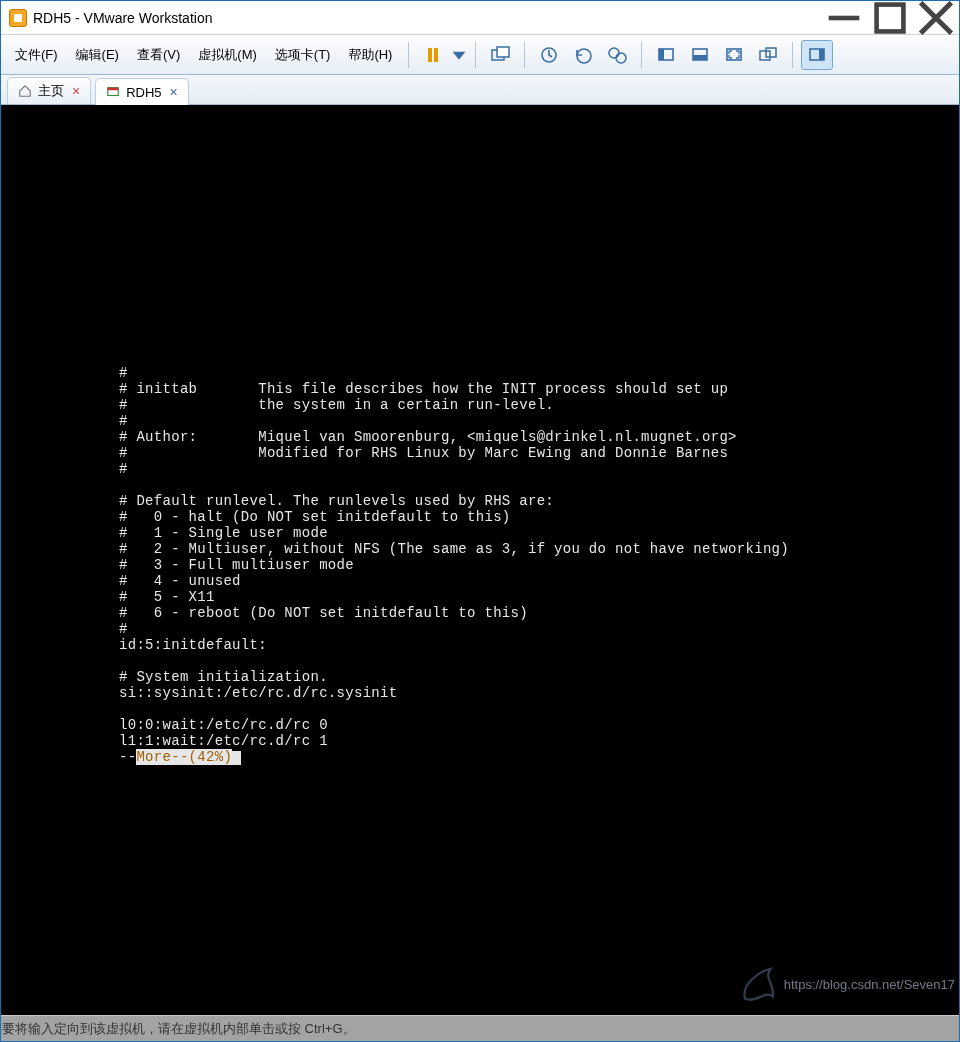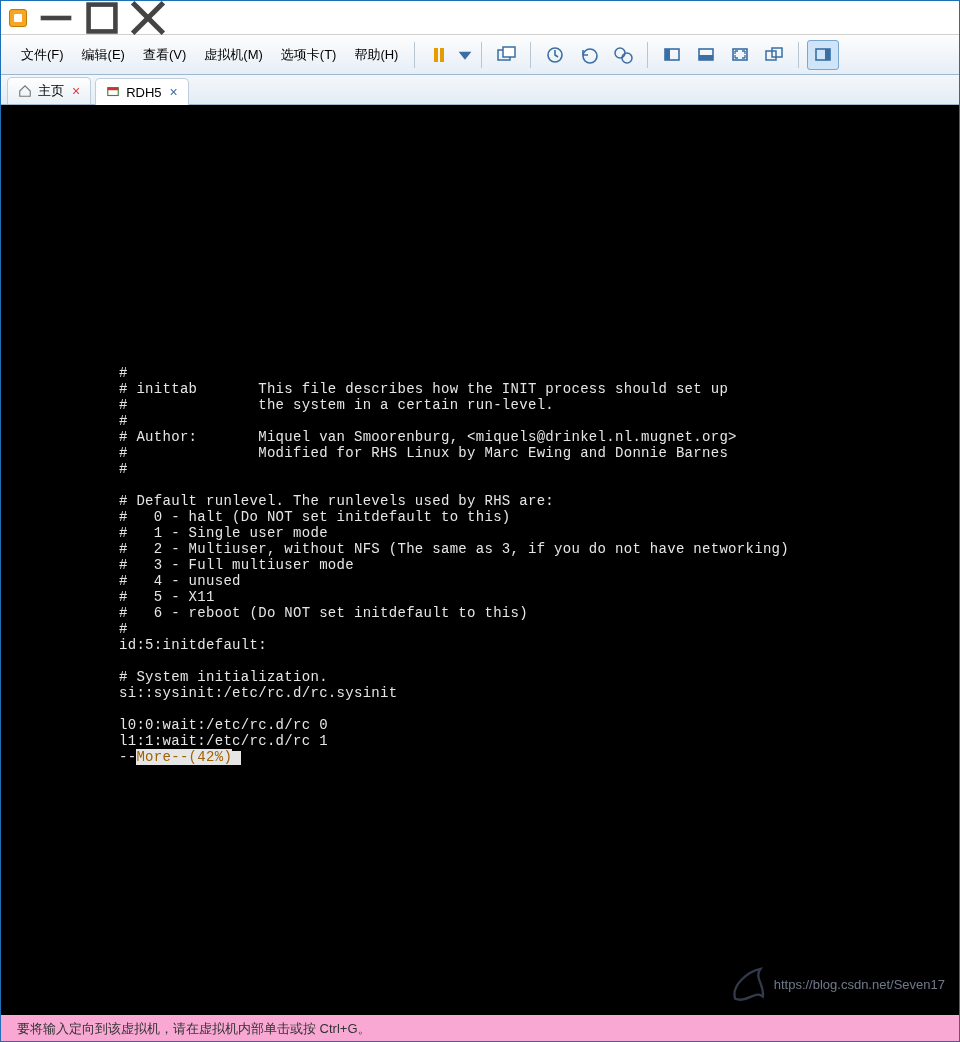--- a/index.html
+++ b/index.html
@@ -27,21 +27,21 @@
 .win-btn{
   width:46px;height:100%;
   display:flex;align-items:center;justify-content:center;
   font-size:14px;color:#444;cursor:pointer;
 }
 
 
 .menubar{
   height:40px;background:linear-gradient(#fdfdfd,#e6eef7);
   border-bottom:1px solid #9db7cf;display:flex;align-items:center;
-  padding:0 12px;gap:2px;
+  padding:0 6px;gap:2px;
 }
 .menu-item{
   padding:4px 8px;border-radius:3px;cursor:pointer;white-space:nowrap;
 }
 .tb-sep{width:1px;height:26px;background:#b8c6d4;margin:0 6px}
 .tb-btn{
   width:32px;height:30px;display:flex;align-items:center;justify-content:center;
   border-radius:3px;cursor:pointer;color:#3a6ea5;
 }
 .tb-btn svg{width:20px;height:20px}
@@ -74,37 +74,38 @@
 }
 .term{
   white-space:pre;padding:260px 0 0 118px;letter-spacing:0.3px;
 }
 .more-bar{display:inline}
 .more-inv{background:#e6e6e6;color:#a16207}
 .cursor{display:inline-block;width:9px;height:14px;background:#e6e6e6;vertical-align:text-bottom}
 
 
 .watermark{
-  position:absolute;right:14px;bottom:6px;color:#b8c6e2;
+  position:absolute;right:4px;bottom:6px;color:#b8c6e2;
   font-family:sans-serif;font-size:13px;opacity:0.6;pointer-events:none;
   display:flex;align-items:center;gap:2px;
 }
 .watermark svg{width:46px;height:46px;opacity:0.55}
 
 
 .statusbar{
-  height:26px;background:#f9a8d4;border-top:1px solid #c8c8c8;
-  display:flex;align-items:center;padding:0 16px;font-size:13px;color:#333;
+  height:26px;background:#a3a3a3;border-top:1px solid #c8c8c8;
+  display:flex;align-items:center;padding:0 1px;font-size:13px;color:#333;
 }
 </style>
 </head>
 <body>
 
 <div class="titlebar">
   <span class="app-icon"></span>
+  <span class="title-text">RDH5 - VMware Workstation</span>
   <div class="win-btns">
     <div class="win-btn">
       <svg viewBox="0 0 12 12">
           <line x1="2" y1="6" x2="10" y2="6" stroke="currentColor" stroke-width="1.2"></line>
         </svg>
     </div>
     <div class="win-btn">
       <svg viewBox="0 0 12 12">
           <rect x="2.5" y="2.5" width="7" height="7" fill="none" stroke="currentColor" stroke-width="1.2"></rect>
         </svg>

